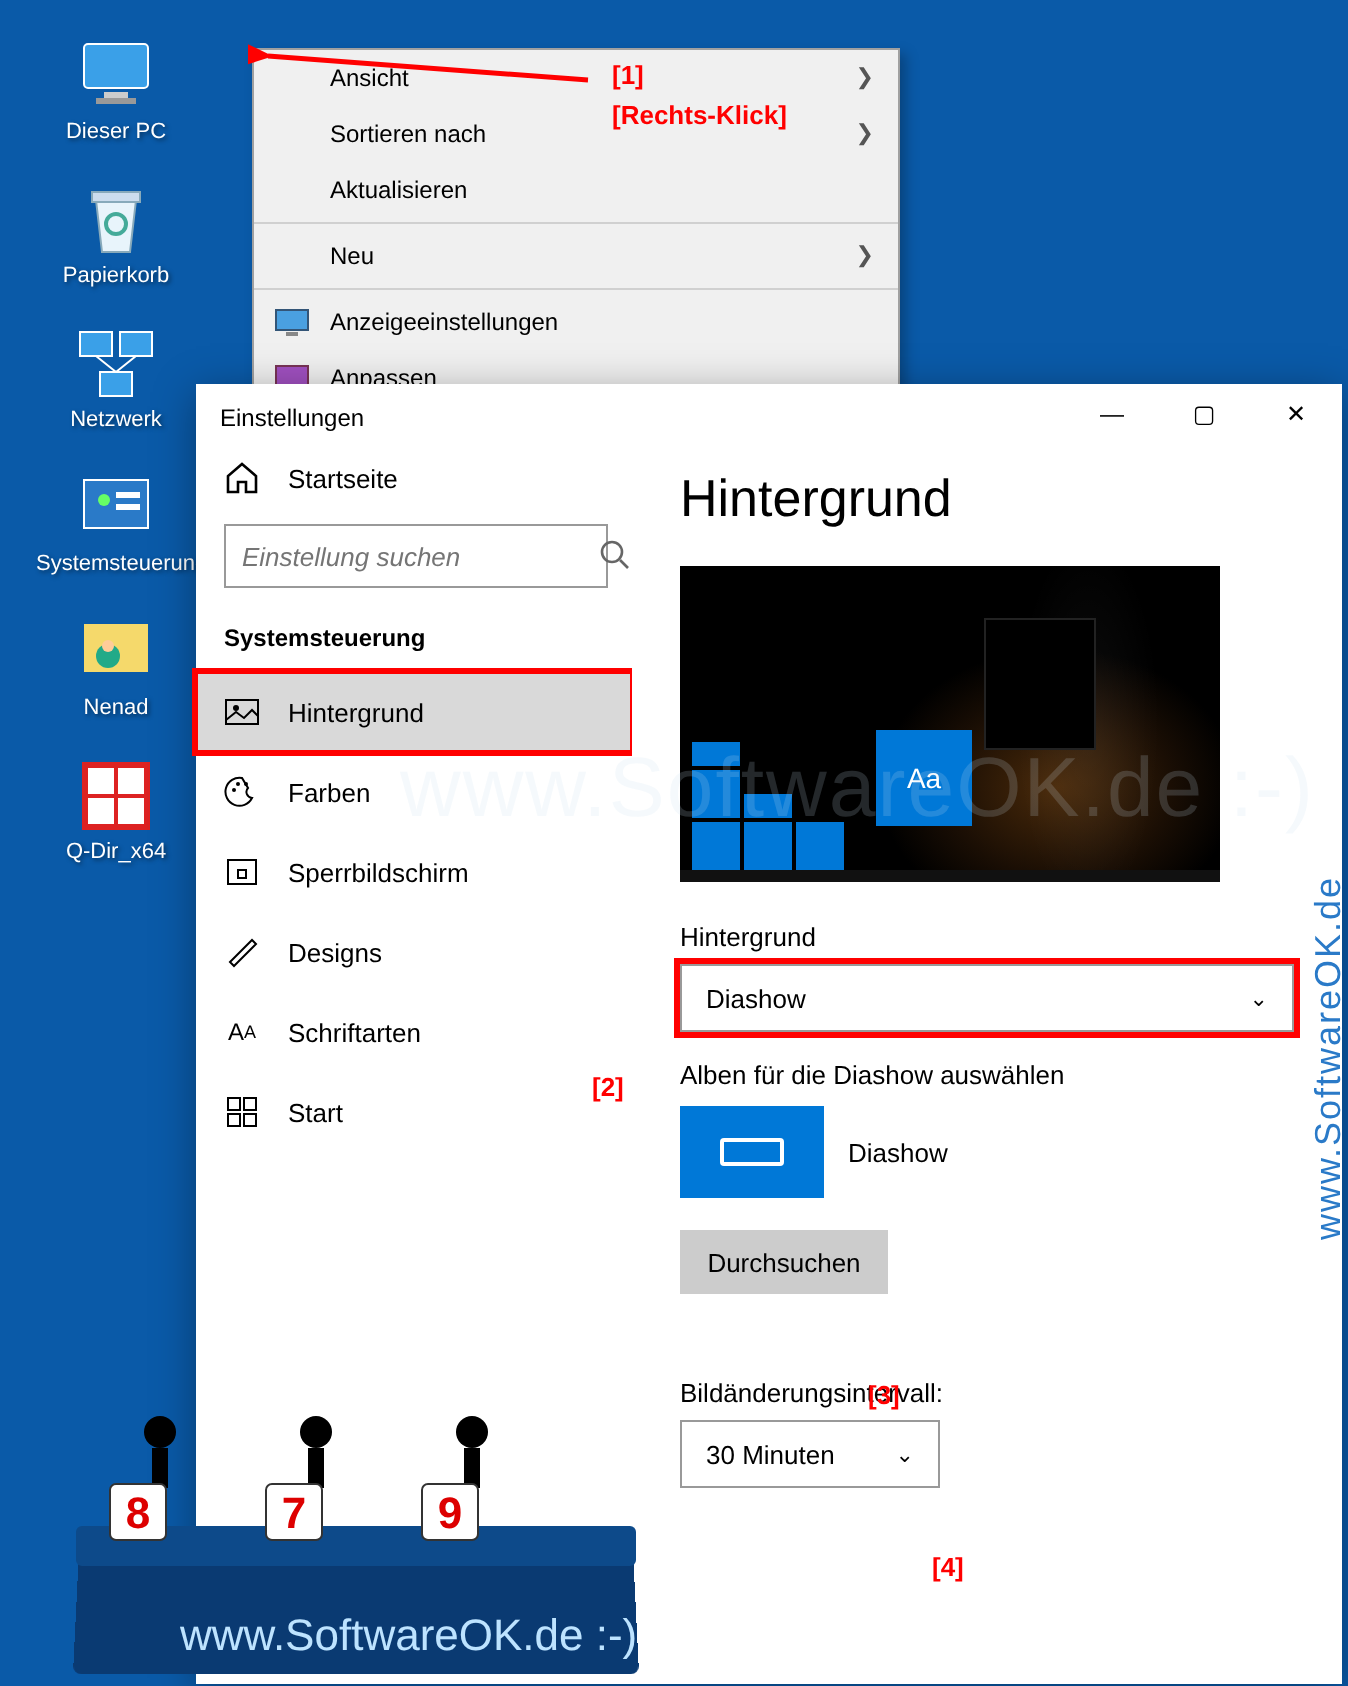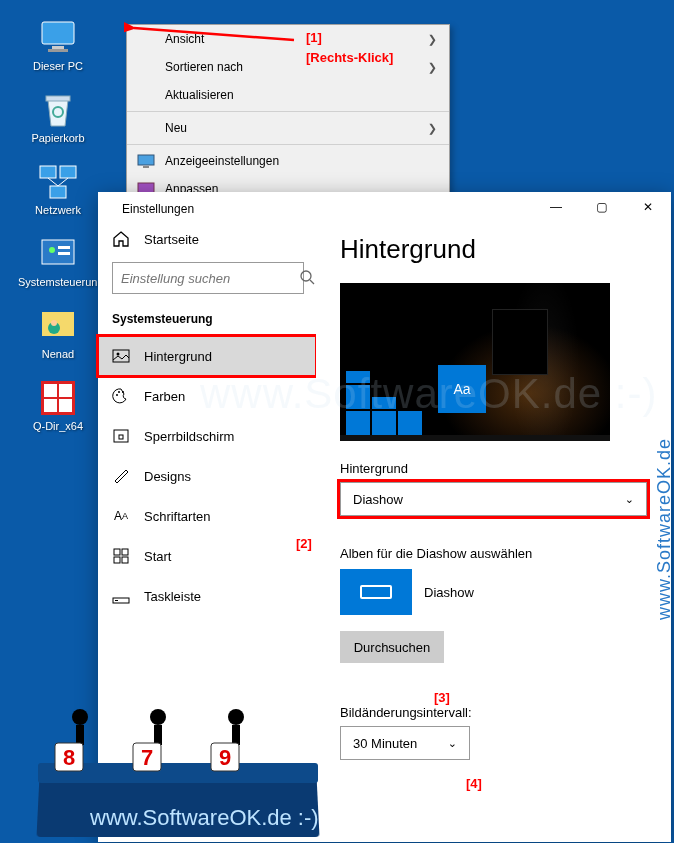--- a/index.html
+++ b/index.html
@@ -10,21 +10,21 @@
 .desktop-icon .lbl{color:#fff;font-size:11px;text-shadow:1px 1px 2px rgba(0,0,0,0.5);}
 
 .ctx-menu{position:absolute;top:24px;left:126px;width:324px;background:#f0f0f0;border:1px solid #a0a0a0;box-shadow:3px 3px 6px rgba(0,0,0,0.25);}
 .ctx-row{height:28px;line-height:28px;padding:0 13px 0 38px;font-size:12px;position:relative;cursor:default;}
 .ctx-row .chev{position:absolute;right:12px;top:0;color:#555;font-size:11px;}
 .ctx-row .rowico{position:absolute;left:10px;top:5px;width:18px;height:18px;}
 .ctx-sep{height:1px;background:#d0d0d0;margin:2px 0;}
 
 .settings{position:absolute;top:192px;left:98px;width:573px;height:650px;background:#fff;box-shadow:0 4px 20px rgba(0,0,0,0.35);display:flex;}
 .sidebar{width:218px;background:#fff;border:none;padding:0;}
-.titlebar{height:34px;display:flex;align-items:center;padding-left:24px;font-size:12px;color:#000;}
+.titlebar{height:34px;display:flex;align-items:center;padding-left:12px;font-size:12px;color:#000;}
 .home-row{display:flex;align-items:center;padding:4px 0 14px 14px;font-size:13px;cursor:pointer;}
 .home-row .home-ico{width:18px;height:18px;margin-right:14px;}
 .search{margin:0 12px 14px 14px;height:32px;border:1px solid #999;display:flex;align-items:center;padding:0 8px;color:#666;font-size:13px;}
 .search input{flex:1;border:none;outline:none;background:transparent;font-size:13px;font-style:italic;color:#ef4444;}
 .section-head{padding:4px 14px 10px;font-size:12px;font-weight:600;}
 .nav-item{height:40px;display:flex;align-items:center;padding-left:14px;font-size:13px;cursor:pointer;}
 .nav-item .nav-ico{width:18px;height:18px;margin-right:14px;display:flex;align-items:center;justify-content:center;}
 .nav-item.active{background:#d9d9d9;}
 .nav-item.highlight{outline:3px solid #ff0000;outline-offset:-1px;}
 .main{flex:1;background:#fff;position:relative;padding:0 24px 0 24px;}
@@ -228,29 +228,20 @@
       <span class="nav-ico">
           <svg width="18" height="18">
             <rect x="2" y="2" width="6" height="6" fill="none" stroke="#000"></rect>
             <rect x="10" y="2" width="6" height="6" fill="none" stroke="#000"></rect>
             <rect x="2" y="10" width="6" height="6" fill="none" stroke="#000"></rect>
             <rect x="10" y="10" width="6" height="6" fill="none" stroke="#000"></rect>
           </svg>
         </span>
       <span>Start</span>
     </div>
-    <div class="nav-item">
-      <span class="nav-ico">
-          <svg width="18" height="18">
-            <rect x="1" y="11" width="16" height="5" fill="none" stroke="#000"></rect>
-            <rect x="3" y="13" width="3" height="1" fill="#000"></rect>
-          </svg>
-        </span>
-      <span>Taskleiste</span>
-    </div>
   </div>
 
   <div class="main">
     <div class="winbtns">
       <div class="winbtn">—</div>
       <div class="winbtn">▢</div>
       <div class="winbtn">✕</div>
     </div>
     <h1 class="page-title">Hintergrund</h1>
 
@@ -269,21 +260,21 @@
       <div class="aa">Aa</div>
       <div class="task"></div>
     </div>
 
     <div class="field-label">Hintergrund</div>
     <div class="dropdown redbox">
       <span>Diashow</span>
       <span class="chev">⌄</span>
     </div>
 
-    <div class="field-label" style="margin-top:30px;">Alben für die Diashow auswählen</div>
+    <div class="field-label" style="margin-top:14px;">Alben für die Diashow auswählen</div>
     <div class="album">
       <div class="thumb">
         <svg viewBox="0 0 36 22">
             <rect x="2" y="4" width="32" height="14" rx="2" fill="#fff"></rect>
             <rect x="4" y="6" width="28" height="10" fill="#0078d7"></rect>
           </svg>
       </div>
       <div class="aname">Diashow</div>
     </div>
     <button class="browse-btn">Durchsuchen</button>

